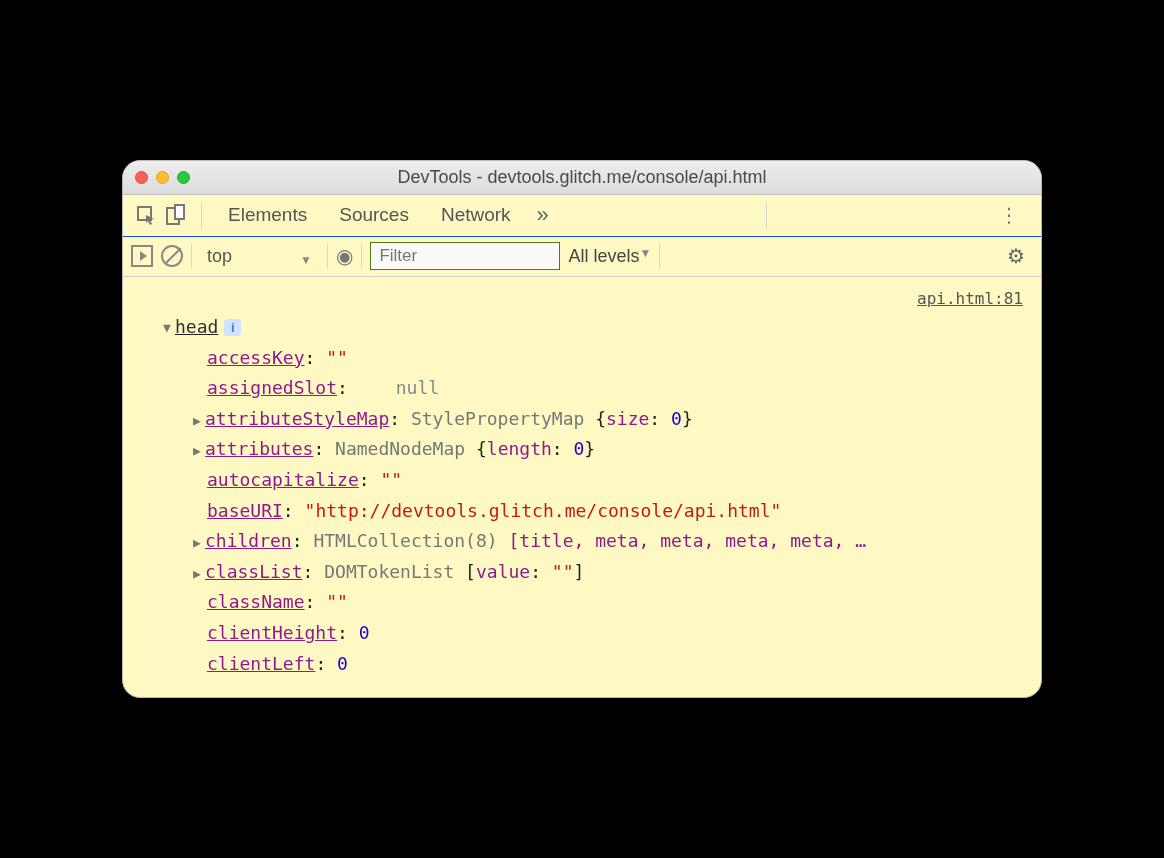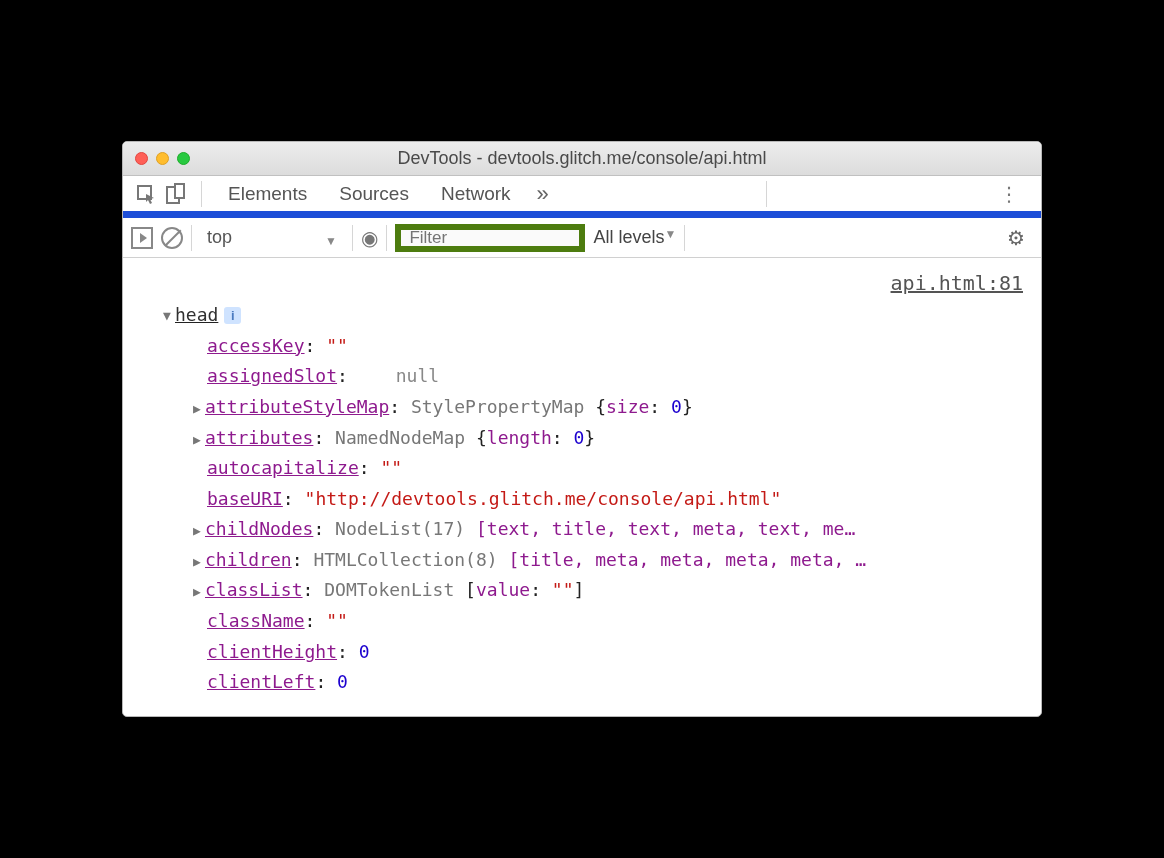--- a/index.html
+++ b/index.html
@@ -7,22 +7,22 @@
     background: #000;
     width: 1164px;
     height: 858px;
     font-family: -apple-system, "Helvetica Neue", Arial, sans-serif;
     display: flex;
     align-items: center;
     justify-content: center;
   }
   .window {
     width: 920px;
-    background: #ffffff;
-    border-radius: 5px;
+    background: #fef9c3;
+    border-radius: 18px;
     box-shadow: 0 20px 60px rgba(0,0,0,0.6);
     overflow: hidden;
     border: 1px solid #b8b8b8;
   }
   .titlebar {
     height: 34px;
     background: linear-gradient(#ededed, #dcdcdc);
     border-bottom: 1px solid #c0c0c0;
     display: flex;
     align-items: center;
@@ -41,21 +41,21 @@
   .tl-close { background:#ff5f57; border:1px solid #e24640;}
   .tl-min   { background:#ffbd2e; border:1px solid #dfa023;}
   .tl-max   { background:#28c940; border:1px solid #1dad2a;}
   .title {
     flex:1; text-align:center; font-size:18px; color:#4a4a4a;
   }
   .tabbar {
     height: 42px;
     display:flex;
     align-items:center;
-    border-bottom: 7px solid #1d4ed8;
+    border-bottom: 1px solid #1d4ed8;
     padding: 0 8px;
     font-size: 19px;
     color:#555;
   }
   .tabbar .icon-btn {
     width: 30px; height:30px;
     display:flex; align-items:center; justify-content:center;
     color:#6a6a6a;
   }
   .tabbar .sep {
@@ -86,46 +86,46 @@
   }
   .sq-play {
     width:22px;height:22px;border:2px solid #888;display:flex;align-items:center;justify-content:center;
   }
   .sq-play::after{content:"";width:0;height:0;border-left:7px solid #888;border-top:5px solid transparent;border-bottom:5px solid transparent;margin-left:2px;}
   .no-icon {
     width:22px;height:22px;border:2px solid #888;border-radius:50%;position:relative;
   }
   .no-icon::after{content:"";position:absolute;width:2px;height:22px;background:#888;left:9px;top:-2px;transform:rotate(45deg);}
   .ctx-select {
-    display:flex;align-items:flex-end;gap:93px;padding:2px 6px;
+    display:flex;align-items:flex-end;gap:68px;padding:2px 6px;
     border:1px solid transparent;
   }
   .ctx-select .caret{font-size:12px;color:#888;}
   .eye-icon{ font-size:20px;color:#777;}
   .filter-input{
-    width:190px;height:28px;border:6px solid #4d7c0f;background:#fafafa;
+    width:190px;height:28px;border:1px solid #4d7c0f;background:#fafafa;
     padding:0 8px;font-size:17px;color:#999;
   }
   .levels{display:flex;align-items:flex-start;color:#444;}
   .levels .caret{font-size:12px;color:#888;}
   .gear{margin-left:auto;font-size:20px;color:#666;padding-right:8px;}
   .vline{width:1px;height:26px;background:#d6d6d6;}
   .content{
     padding: 8px 14px 18px 14px;
     font-family: Menlo, Consolas, monospace;
     font-size:18px;
     line-height:1.7;
     color:#222;
   }
   .srclink{
     text-align:right;
     text-decoration:underline;
     color:#545454;
     padding-right:4px;
-    font-size:20px;
+    font-size:16px;
   }
   .row{white-space:nowrap;overflow:hidden;}
   .ind1{padding-left:24px;text-decoration:underline;}
   .ind2{padding-left:70px;}
   .tri{display:inline-block;width:12px;text-align:center;color:#777;font-size:13px;margin-right:2px;}
   .tri.open{transform:translateY(-1px);}
   .prop{color:#8e1a8e;text-decoration:underline;}
   .str{color:#c41a16;}
   .num{color:#1c00cf;}
   .kw {color:#888;margin-left:37px;}
@@ -208,21 +208,20 @@
 
     <div class="row ind2" style="padding-left:54px;"><span class="tri">▶</span><span class="prop">attributeStyleMap</span>: <span class="objtype">StylePropertyMap</span> {<span class="arritem">size</span>: <span class="num">0</span>}</div>
 
     <div class="row ind2" style="padding-left:54px;"><span class="tri">▶</span><span class="prop">attributes</span>: <span class="objtype">NamedNodeMap</span> {<span class="arritem">length</span>: <span class="num">0</span>}</div>
 
     <div class="row ind2"><span class="prop">autocapitalize</span>: <span class="str">""</span></div>
 
     <div class="row ind2"><span class="prop">baseURI</span>: <span class="str">"http://devtools.glitch.me/console/api.html"</span></div>
 
 
-    <div class="row ind2" style="padding-left:54px;"><span class="tri">▶</span><span class="prop">childNodes</span>: <span class="objtype">NodeList(17)</span> <span class="arritem">[text, title, text, meta, text, me…</span></div>
 
     <div class="row ind2" style="padding-left:54px;"><span class="tri">▶</span><span class="prop">children</span>: <span class="objtype">HTMLCollection(8)</span> <span class="arritem">[title, meta, meta, meta, meta, …</span></div>
 
     <div class="row ind2" style="padding-left:54px;"><span class="tri">▶</span><span class="prop">classList</span>: <span class="objtype">DOMTokenList</span> [<span class="arritem">value</span>: <span class="str">""</span>]</div>
 
     <div class="row ind2"><span class="prop">className</span>: <span class="str">""</span></div>
 
     <div class="row ind2"><span class="prop">clientHeight</span>: <span class="num">0</span></div>
 
     <div class="row ind2"><span class="prop">clientLeft</span>: <span class="num">0</span></div>

